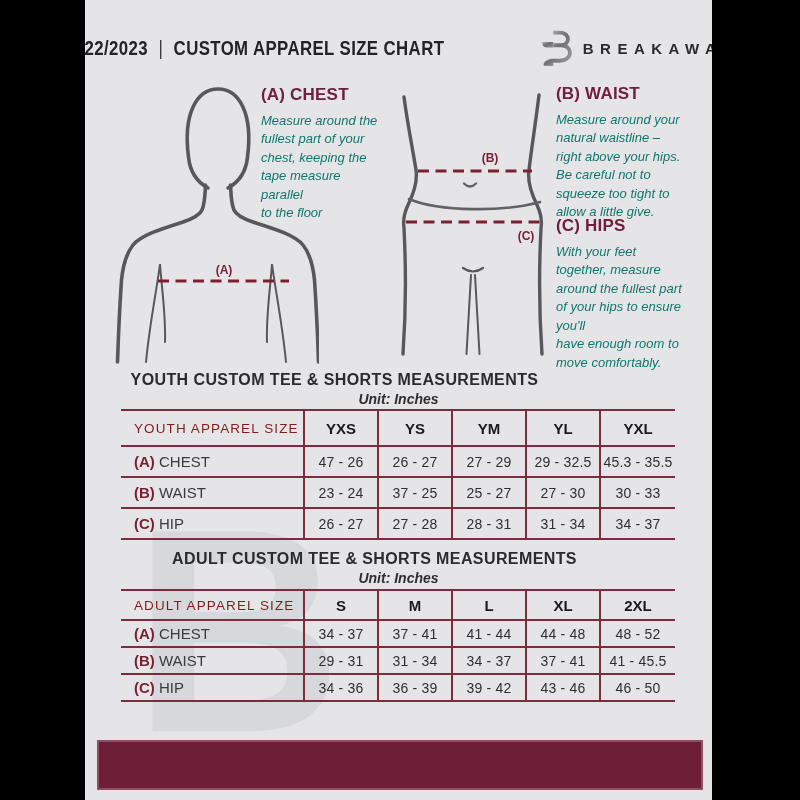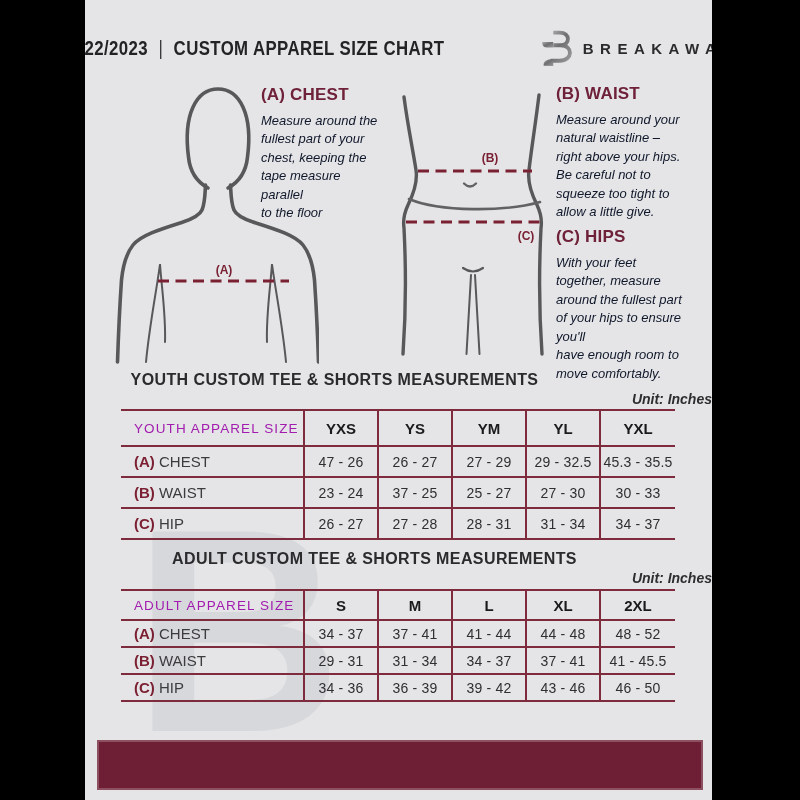--- a/index.html
+++ b/index.html
@@ -26,51 +26,51 @@
     transform:scaleX(.8); transform-origin:left center; white-space:nowrap;
   }
   .hdr-left .divider { font-weight:normal; color:#3a3a3c; }
   .brand { display:flex; align-items:center; gap:10px; }
   .brand-name { font-size:15px; font-weight:bold; letter-spacing:6.5px; color:#2b2b2d; white-space:nowrap; }
 
   
   .fig { position:absolute; z-index:1; }
   .inst { position:absolute; z-index:1; }
   .inst-h { font-size:17px; font-weight:bold; color:#6e2138; letter-spacing:.2px; margin:0 0 7px 0; }
-  .inst-b { font-size:13px; font-style:italic; color:#0f172a; line-height:1.42; white-space:pre-line; }
+  .inst-b { font-size:13px; font-style:italic; color:#0f766e; line-height:1.42; white-space:pre-line; }
 
   
   .watermark {
     position:absolute; left:48px; top:500px; z-index:0;
     font-size:290px; font-weight:bold; line-height:0.9;
     color:rgba(100,104,114,0.10); user-select:none;
   }
 
   
   .tbl-title {
     position:absolute; left:0; width:499px; text-align:center; z-index:1;
     font-size:16px; font-weight:bold; color:#2b2b2d; letter-spacing:.4px;
   }
   .tbl-unit {
-    position:absolute; left:0; width:627px; text-align:right; z-index:1;
+    position:absolute; left:0; width:627px; text-align:center; z-index:1;
     font-size:14px; font-weight:bold; font-style:italic; color:#2e2e30;
   }
 
   
   table.size-table {
     position:absolute; left:36px; z-index:1;
     width:554px; border-collapse:collapse; table-layout:fixed;
     border-bottom:2px solid #7d2b3d;
   }
   table.size-table tr { border-top:2px solid #7d2b3d; }
   table.size-table td { padding:0; text-align:center; vertical-align:middle; }
   table.size-table td + td { border-left:2px solid #7d2b3d;margin-left:40px; }
   table.size-table td.lbl { text-align:left; padding-left:13px; }
   tr.head-row td { font-weight:bold; font-size:15px; color:#1a1a1c; }
-  tr.head-row td.lbl { font-weight:normal; font-size:13.5px; color:#a21caf; letter-spacing:1.1px; }
+  tr.head-row td.lbl { font-weight:normal; font-size:13.5px; color:#7f1d1d; letter-spacing:1.1px; }
   td.val { font-size:14px; color:#2f2f31; letter-spacing:.2px; }
   td.lbl { font-size:15px; color:#3c3c3e; }
   td.lbl .pfx { font-weight:bold; color:#7b2033; }
   #youth-table tr.head-row { height:36px; }
   #youth-table tr.data-row { height:31px; }
   #adult-table tr.head-row { height:30px; }
   #adult-table tr.data-row { height:27px; }
 
   
   .footer-bar {
@@ -150,21 +150,21 @@
   <div class="inst" style="left:471px; top:84px; width:130px;">
     <div class="inst-h">(B) WAIST</div>
     <div class="inst-b">Measure around your
 natural waistline –
 right above your hips.
 Be careful not to
 squeeze too tight to
 allow a little give.</div>
   </div>
 
-  <div class="inst" style="left:471px; top:227px; width:132px;">
+  <div class="inst" style="left:471px; top:216px; width:132px;">
     <div class="inst-h">(C) HIPS</div>
     <div class="inst-b">With your feet
 together, measure
 around the fullest part
 of your hips to ensure
 you'll
 have enough room to
 move comfortably.</div>
   </div>
 

